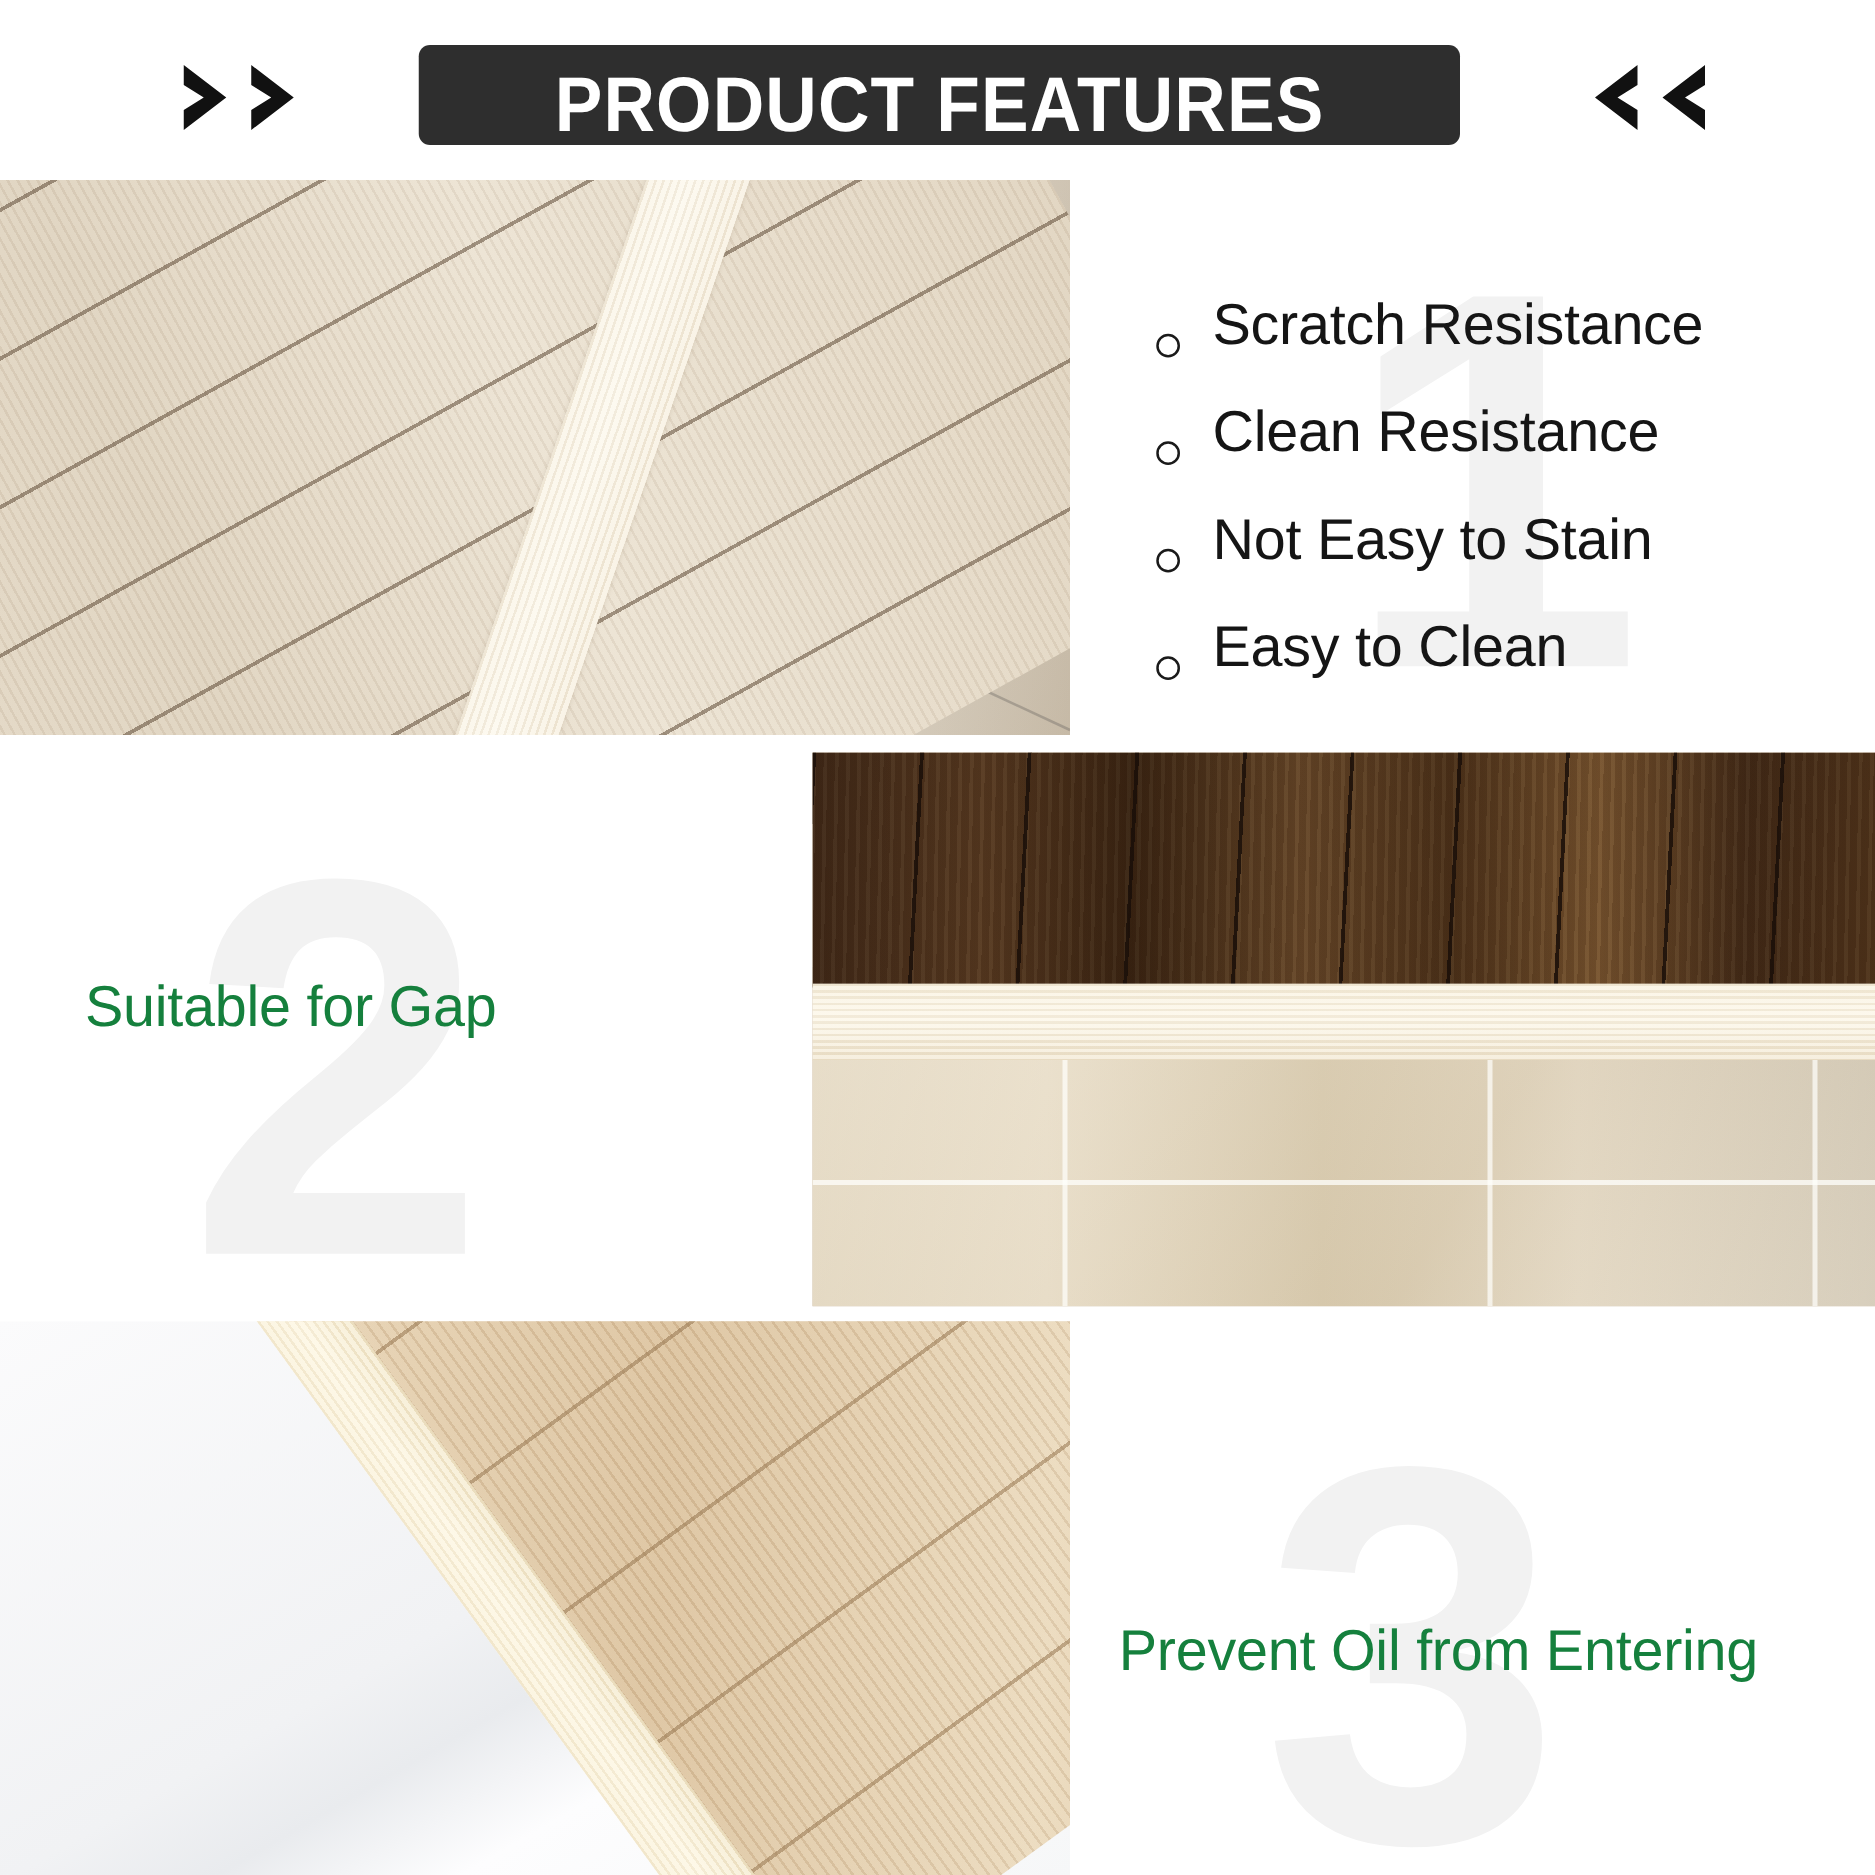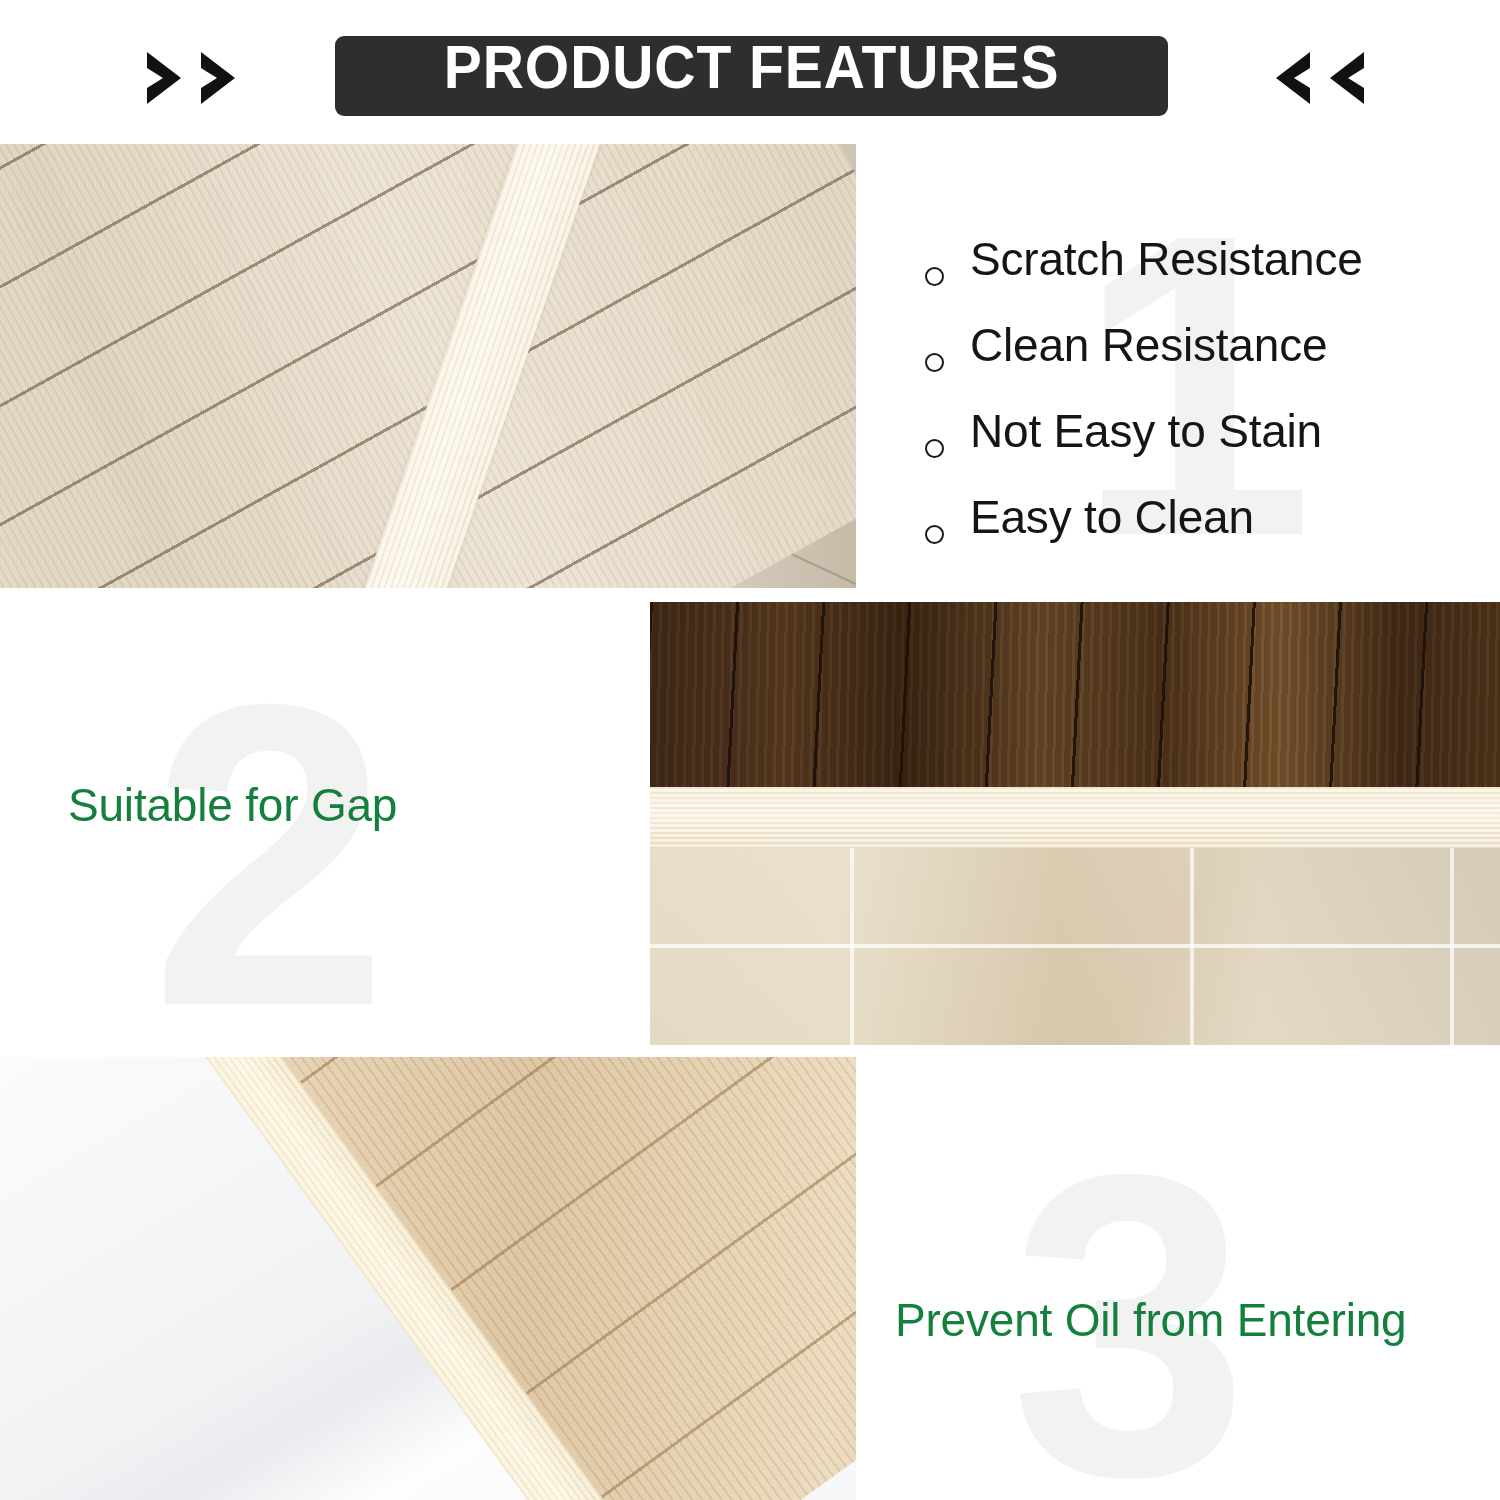--- a/index.html
+++ b/index.html
@@ -4,21 +4,21 @@
 <style>
   * { margin:0; padding:0; box-sizing:border-box; }
   html,body { width:1500px; height:1500px; background:#ffffff; }
   body { font-family:"Liberation Sans", sans-serif; position:relative; overflow:hidden; }
 
   
   .header { position:absolute; left:0; top:0; width:1500px; height:144px; }
   .title-pill {
     position:absolute; left:335px; top:36px; width:833px; height:80px;
     background:#2e2e2e; border-radius:9px;
-    display:flex; align-items:flex-start; justify-content:center;
+    display:flex; align-items:flex-end; justify-content:center;
   }
   .title-text {
     color:#ffffff; font-size:62px; font-weight:bold; letter-spacing:1px;
     font-family:"Liberation Sans Narrow","Liberation Sans", sans-serif;
     transform:scaleX(0.92); transform-origin:center;
     white-space:nowrap; line-height:1;
   }
   .chev-group { position:absolute; top:50px; display:flex; gap:12px; }
   .chev-left  { left:143px; }
   .chev-right { left:1272px; }

